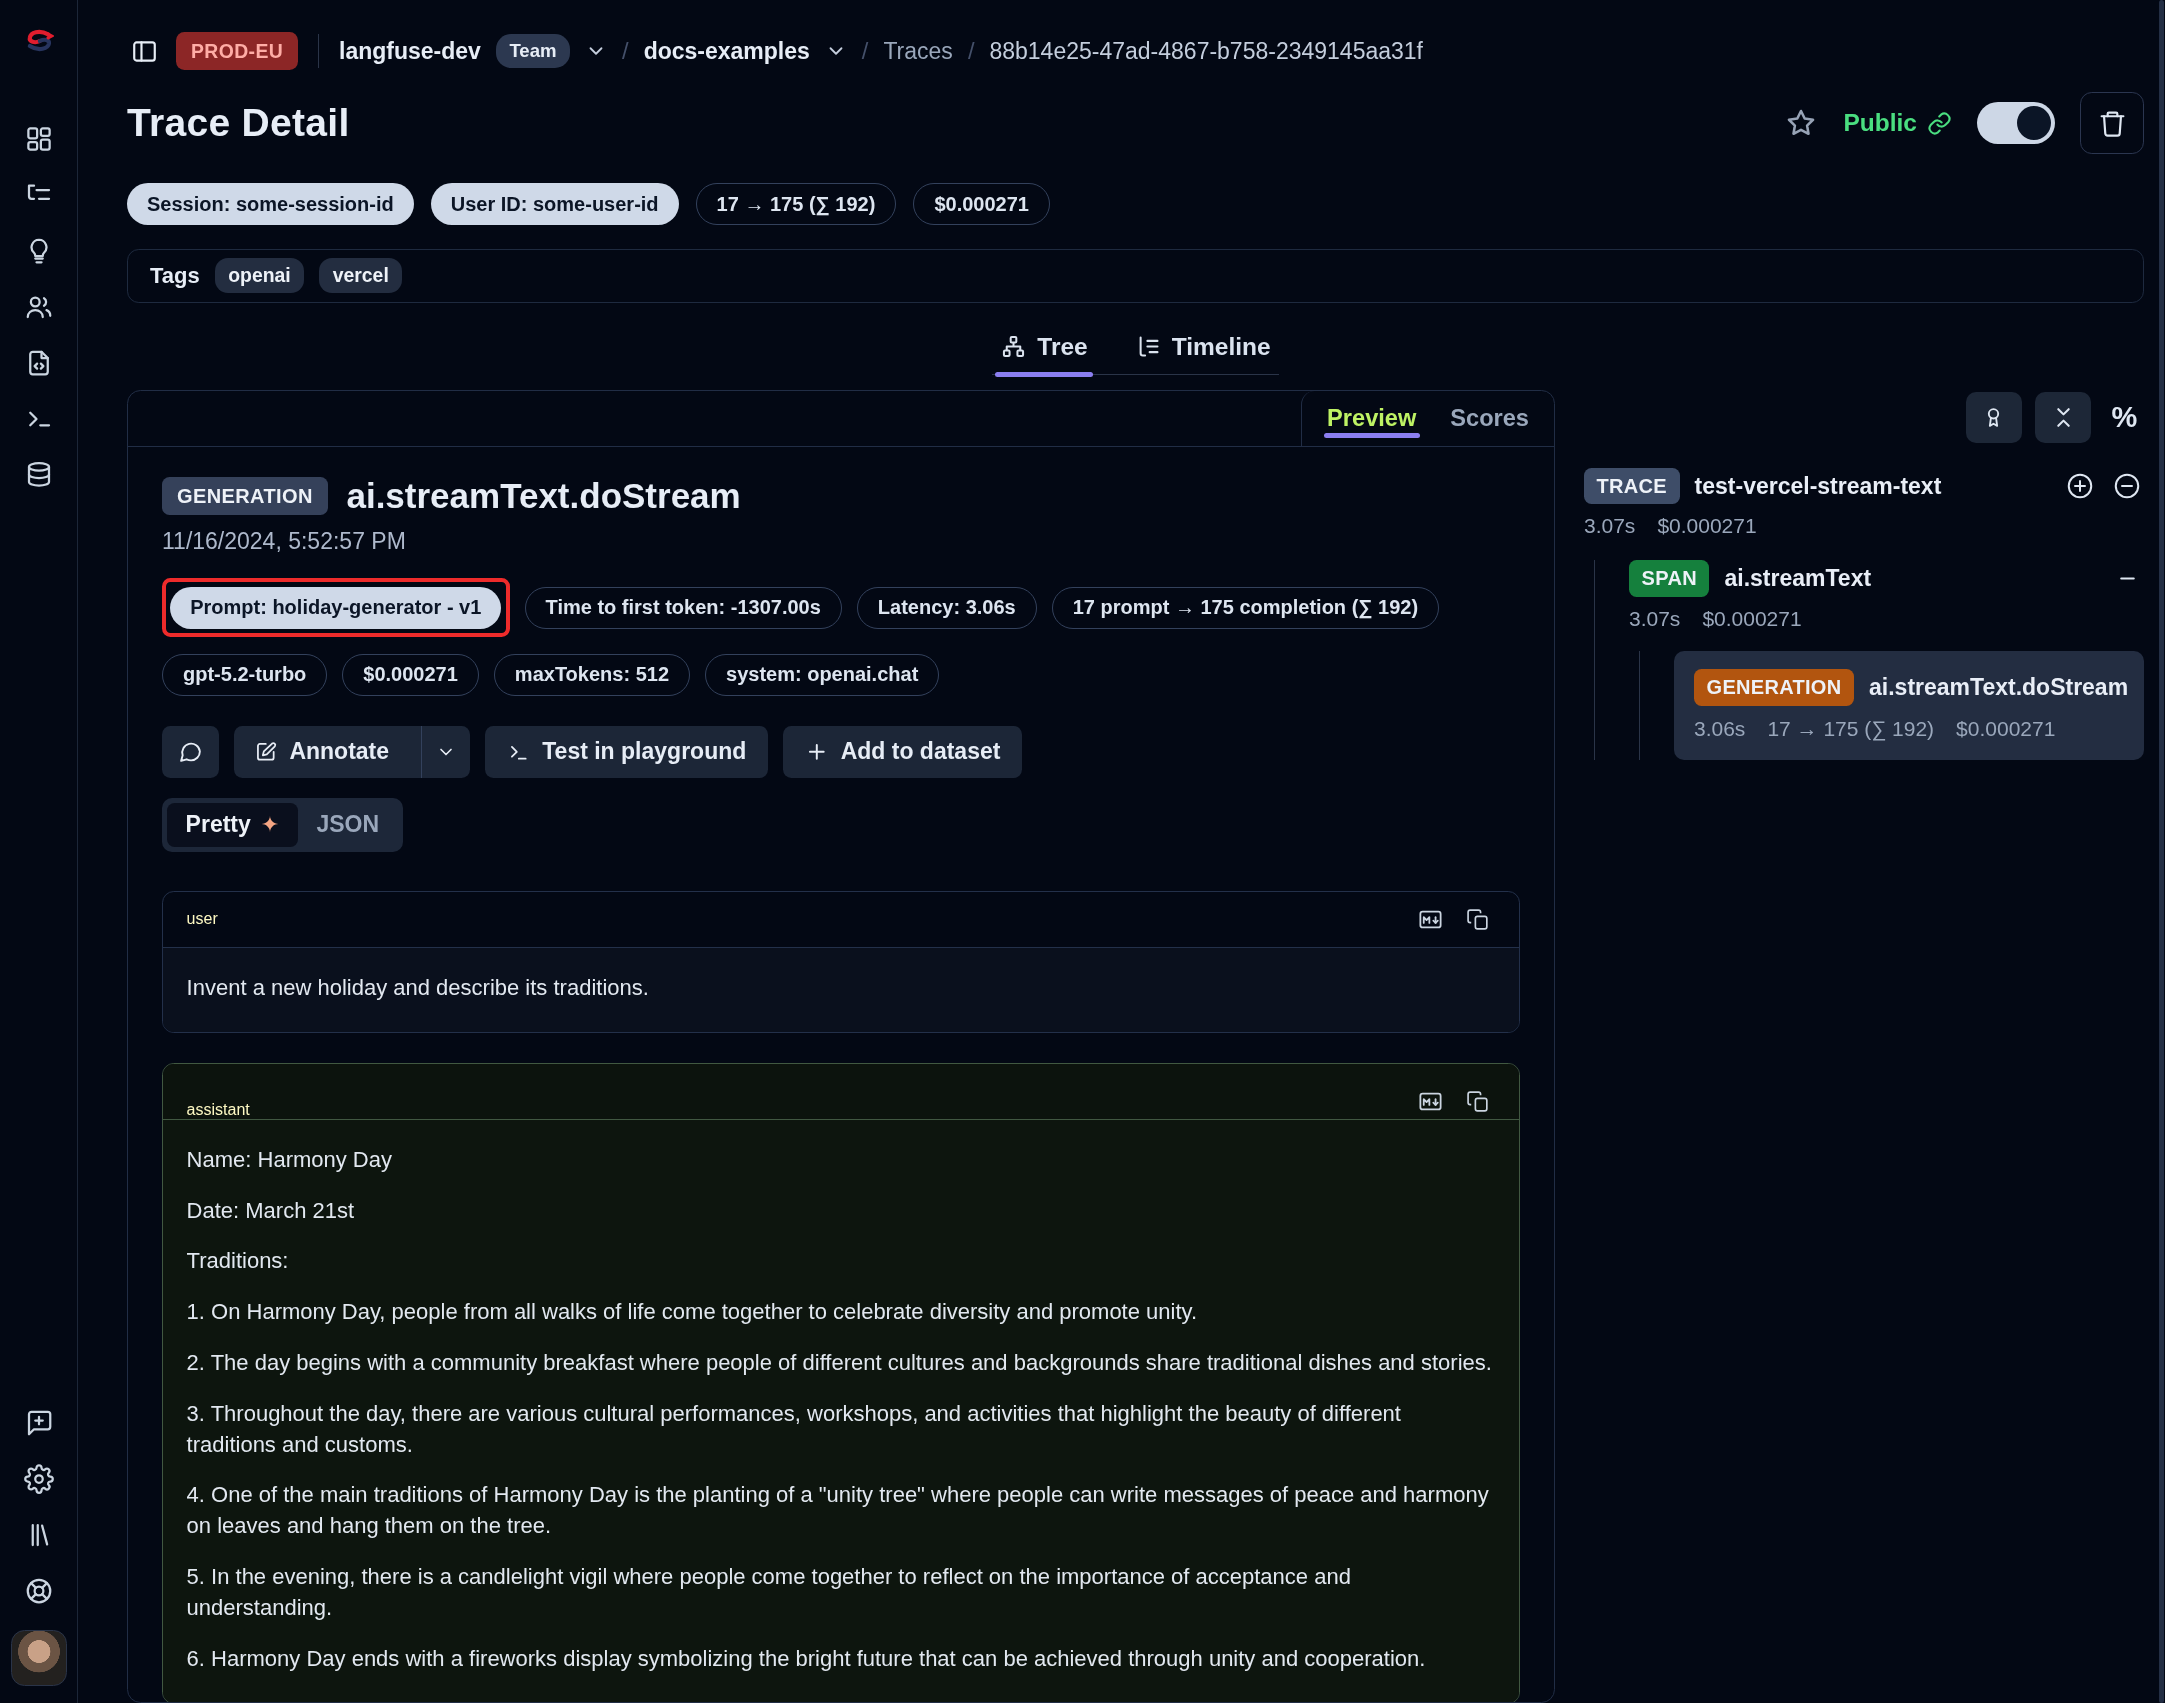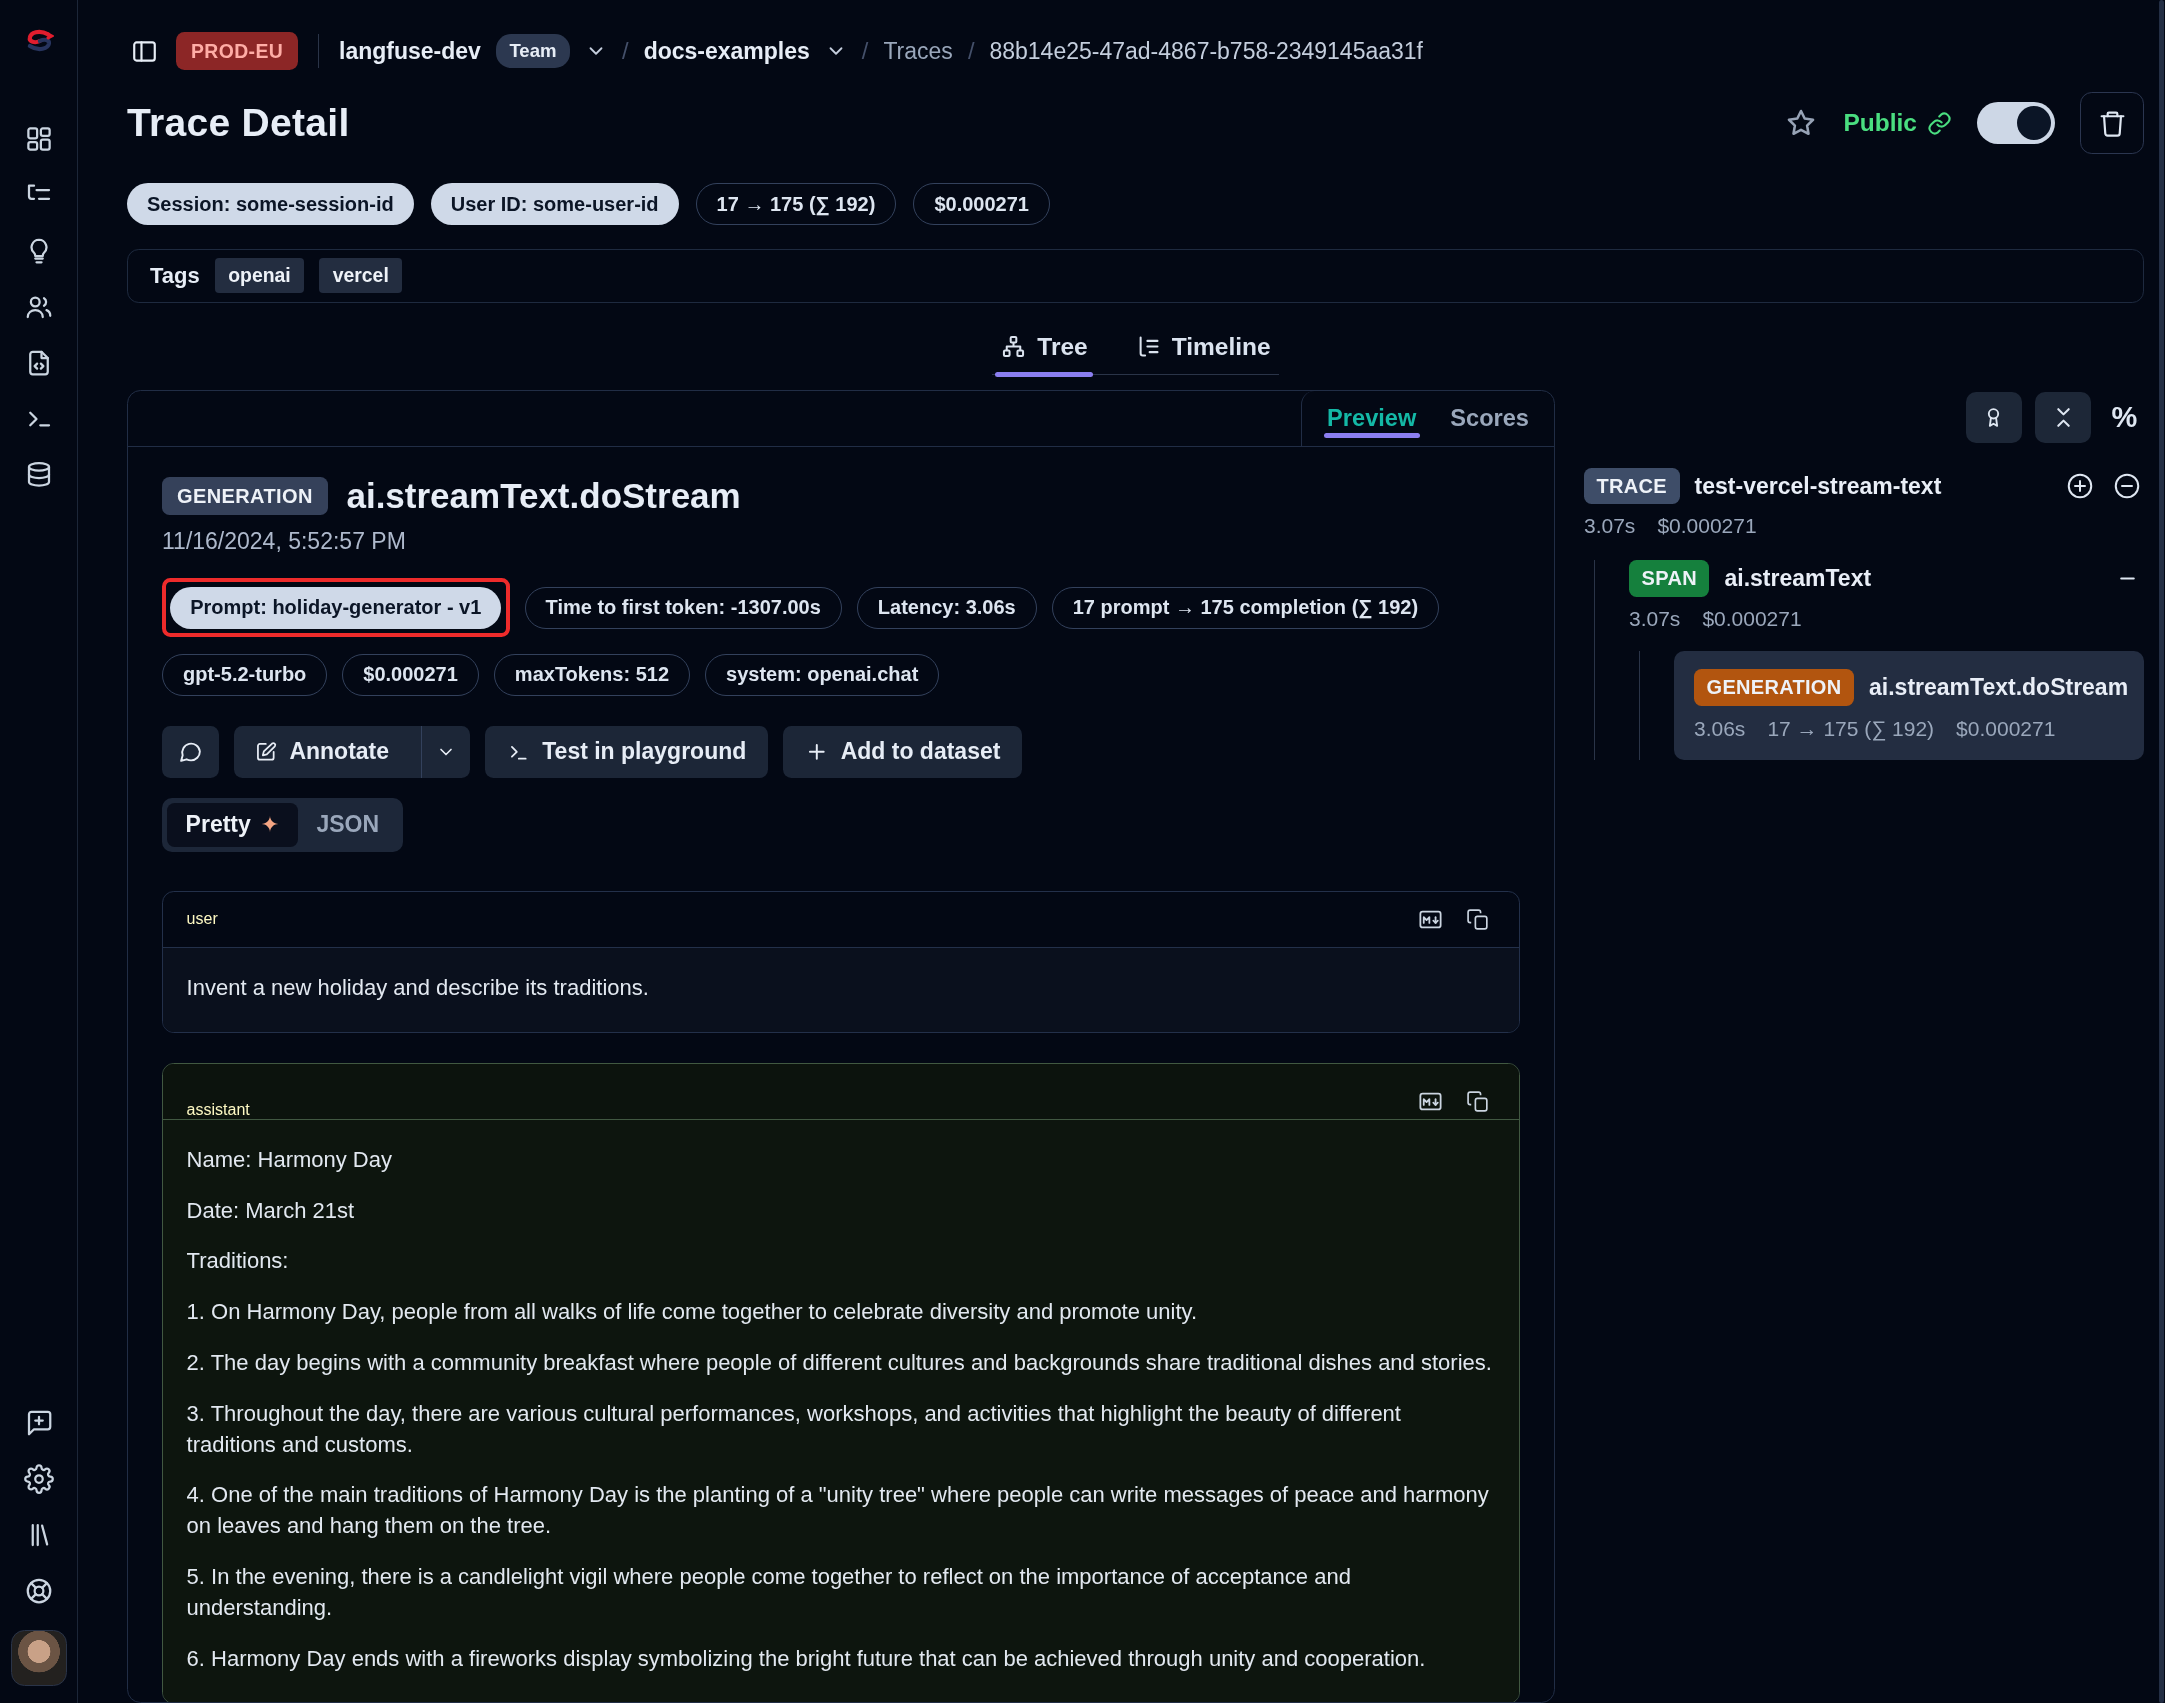--- a/index.html
+++ b/index.html
@@ -36,36 +36,36 @@
   .toggle .knob { position:absolute; right:4.2px; top:4.2px; width:34px; height:34px; border-radius:50%; background:#0b1526; }
   .icon-btn-bordered { width:64px; height:62px; border:0.8px solid #2b3650; border-radius:11.8px; display:flex; align-items:center; justify-content:center; color:#dfe7f2; cursor:pointer; background:transparent; }
 
   .pill-row { display:flex; align-items:center; gap:17px; margin-top:29px; }
   .pill { height:42px; display:inline-flex; align-items:center; padding:0 20px; border-radius:22px; font-size:20px; font-weight:700; white-space:nowrap; }
   .pill-light { background:#cfd9e8; color:#0b1526; }
   .pill-outline { border:0.8px solid #33415c; color:#dde5f0; background:transparent; }
 
   .tags-bar { margin-top:23.6px; border:0.8px solid #1e2a3f; border-radius:11.8px; height:54px; display:flex; align-items:center; gap:15px; padding:0 22px; }
   .tags-label { font-size:22px; font-weight:700; }
-  .tag { background:#232d40; color:#eef2f8; font-size:19.4px; font-weight:700; padding:5.9px 13.5px; border-radius:4px; }
+  .tag { background:#232d40; color:#eef2f8; font-size:19.4px; font-weight:700; padding:5.9px 13.5px; border-radius:13px; }
 
   .view-tabs-row { display:flex; justify-content:center; margin-top:25px; }
   .view-tabs { display:flex; align-items:flex-start; gap:37px; border-bottom:0.8px solid #2a3448; padding:0 3.4px; }
   .view-tab { display:flex; align-items:center; gap:10px; font-size:24.5px; font-weight:600; color:#dbe3ef; padding:5px 5px 13.5px; cursor:pointer; position:relative; }
   .view-tab.active::after { content:""; position:absolute; left:0; right:0; bottom:-2.5px; height:5px; background:#8b7ef0; border-radius:2.5px; }
   .view-tab svg { width:27px; height:27px; }
 
   
   .content { display:flex; margin-top:15px; flex:1; min-height:0; gap:29px; }
 
   .panel { flex:1; border:0.8px solid #212d45; border-radius:13.5px; display:flex; flex-direction:column; min-width:0; }
   .panel-header { height:57px; border-bottom:0.8px solid #212d45; display:flex; justify-content:flex-end; }
   .panel-tabs { display:flex; align-items:center; gap:34px; padding:0 25px; border-left:0.8px solid #212d45; border-top-left-radius:13.5px; }
   .panel-tab { font-size:23.6px; font-weight:600; color:#9aa7bb; position:relative; height:100%; display:flex; align-items:center; cursor:pointer; }
-  .panel-tab.active { color:#14b8a6; }
+  .panel-tab.active { color:#bef264; }
   .panel-tab.active::after { content:""; position:absolute; left:-3.4px; right:-3.4px; bottom:8.4px; height:5px; background:#8b7ef0; border-radius:2.5px; }
 
   .panel-body { padding:29px 34px 25px; overflow:hidden; }
 
   .obs-title-row { display:flex; align-items:center; gap:18.6px; }
   .type-badge { background:#35415a; color:#eef2f8; font-size:20px; font-weight:700; padding:7.6px 15px; border-radius:7.6px; letter-spacing:0.4px; }
   .obs-title { font-size:35px; font-weight:800; }
   .obs-time { margin-top:11.8px; font-size:23px; color:#aeb9cc; }
 
   .obs-pills { display:flex; align-items:center; gap:15px; margin-top:23.6px; flex-wrap:wrap; }

